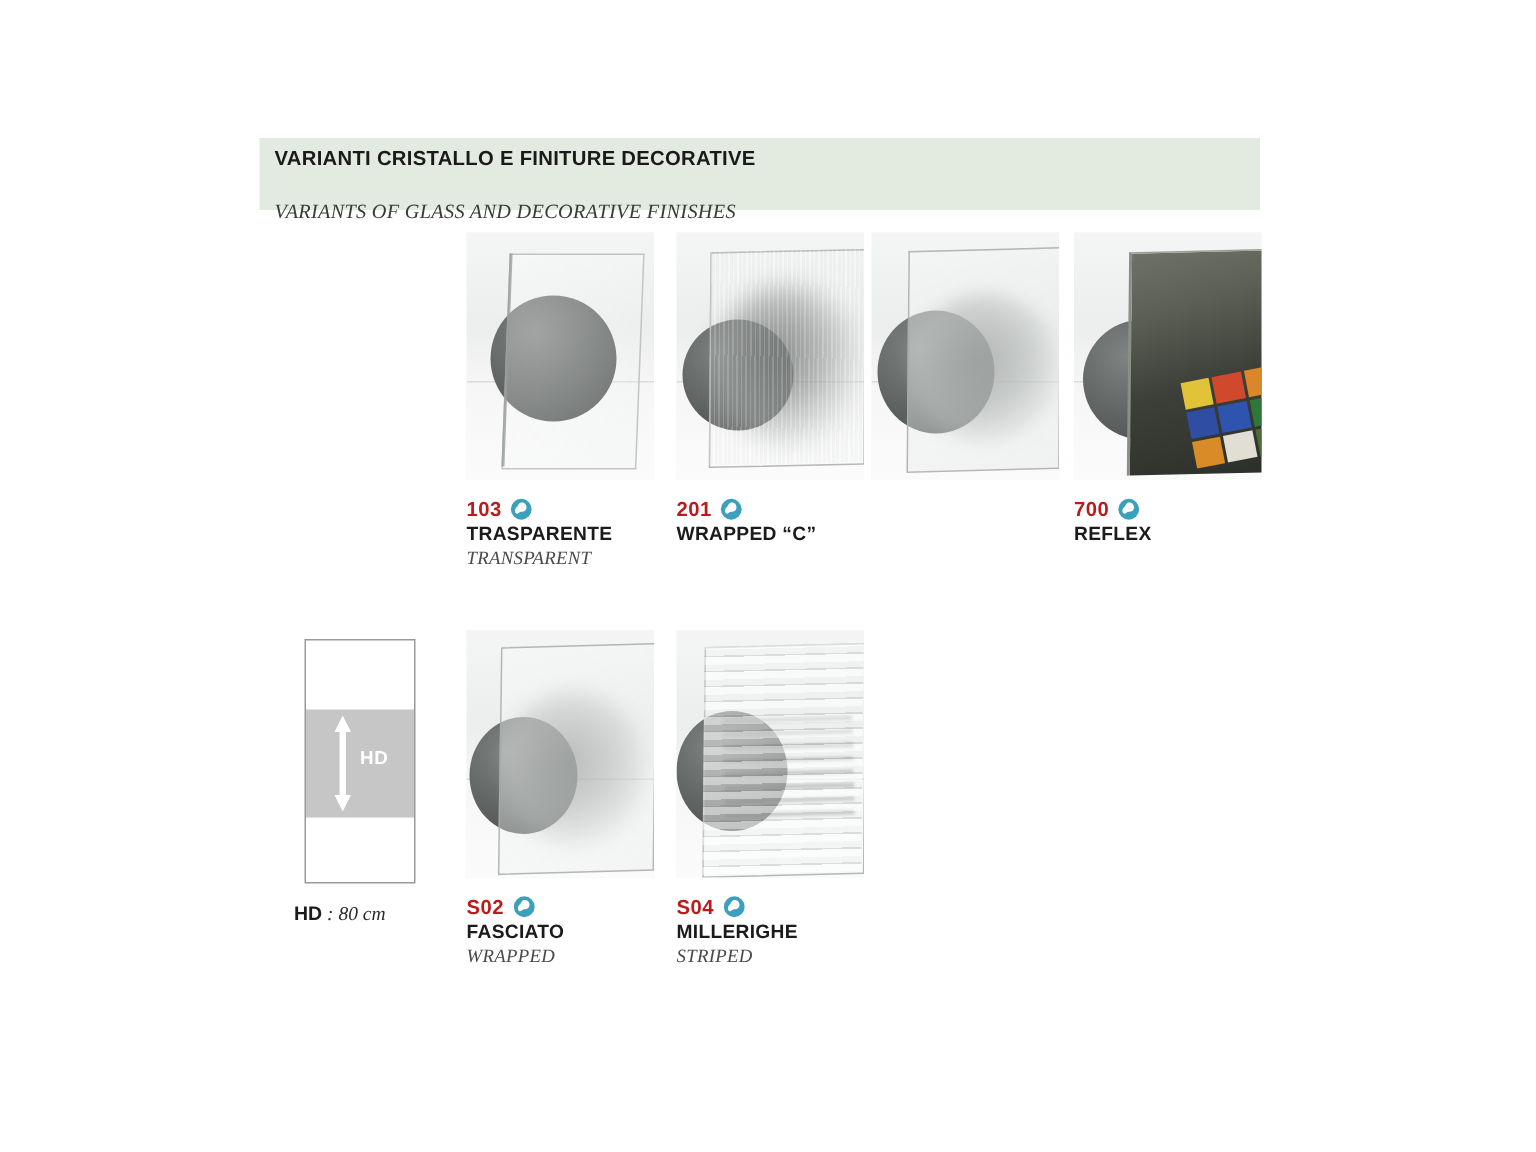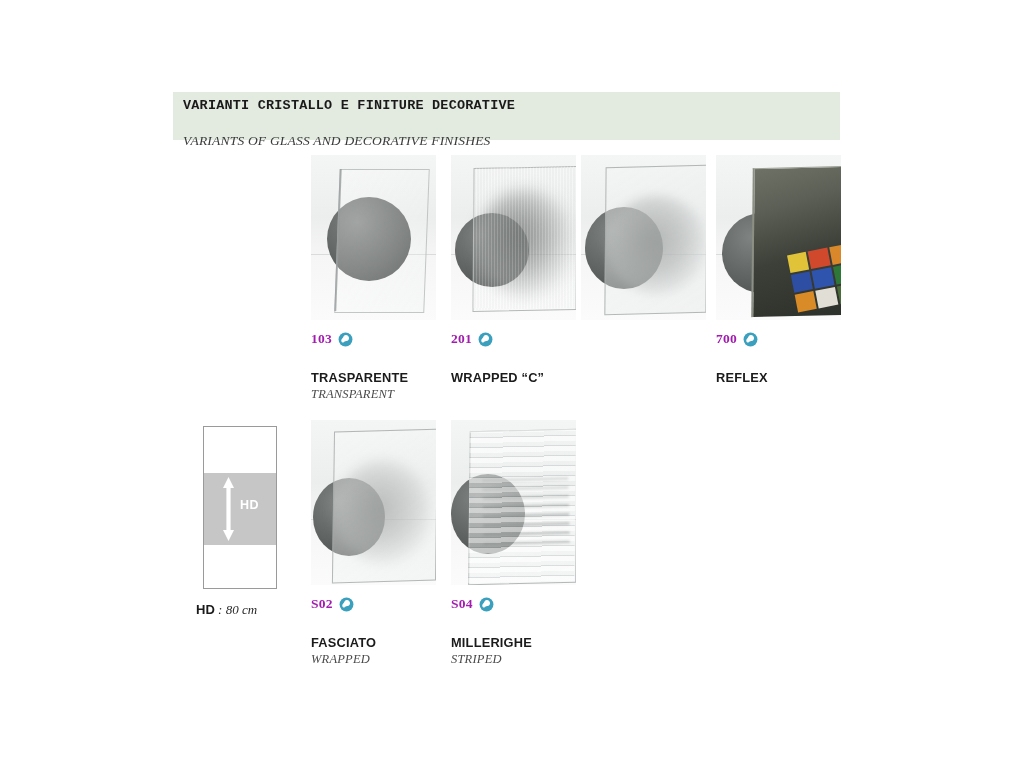--- a/index.html
+++ b/index.html
@@ -24,21 +24,21 @@
     height: 48px;
     background: #e3ebe1;
     padding: 0;
   }
   .header-inner {
     position: absolute;
     left: 10px;
     top: 6px;
   }
   .header-title {
-    font-family: Liberation Mono, monospace;
+    font-family: Liberation Sans, sans-serif;
     font-weight: bold;
     font-size: 13.5px;
     letter-spacing: 0.2px;
     color: #1a1a1a;
     line-height: 16px;
     white-space: nowrap;
   }
   .header-subtitle {
     font-family: "Liberation Serif", serif;
     font-style: italic;
@@ -220,38 +220,38 @@
 
   
   .label-block { margin-top: 10px; }
   .code-line {
     display: flex;
     align-items: center;
     gap: 6px;
     height: 18px;
   }
   .code-num {
-    font-family: Liberation Serif, serif;
+    font-family: Liberation Sans, sans-serif;
     font-weight: bold;
     font-size: 13.5px;
-    color: #a21caf;
+    color: #b91c1c;
     letter-spacing: 0.3px;
   }
   .badge {
     width: 15px; height: 15px;
     flex: 0 0 15px;
     display: block;
   }
   .name-it {
     font-family: "Liberation Sans", sans-serif;
     font-weight: bold;
     font-size: 12.8px;
     color: #1b1b1b;
     letter-spacing: 0.2px;
-    margin-top: 22px;
+    margin-top: 0;
     white-space: nowrap;
   }
   .name-en {
     font-family: "Liberation Serif", serif;
     font-style: italic;
     font-size: 12.5px;
     color: #4a4a4a;
     letter-spacing: 0.2px;
     margin-top: 2px;
     white-space: nowrap;

